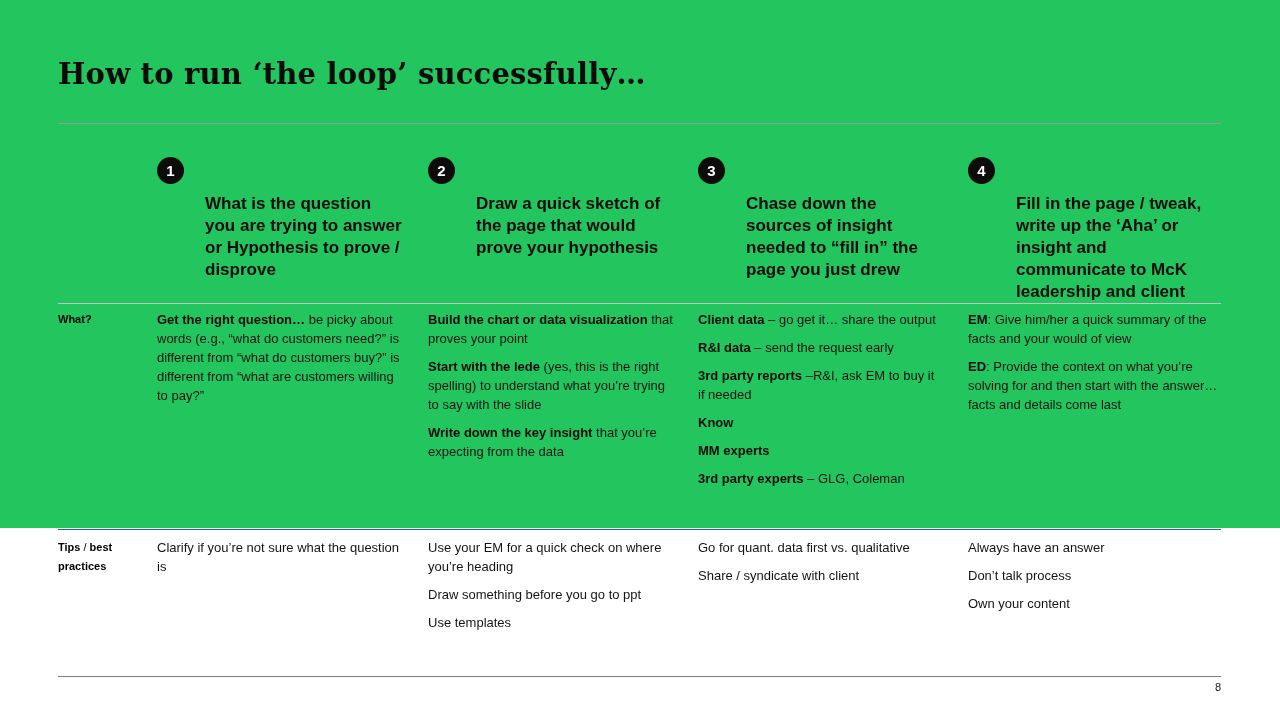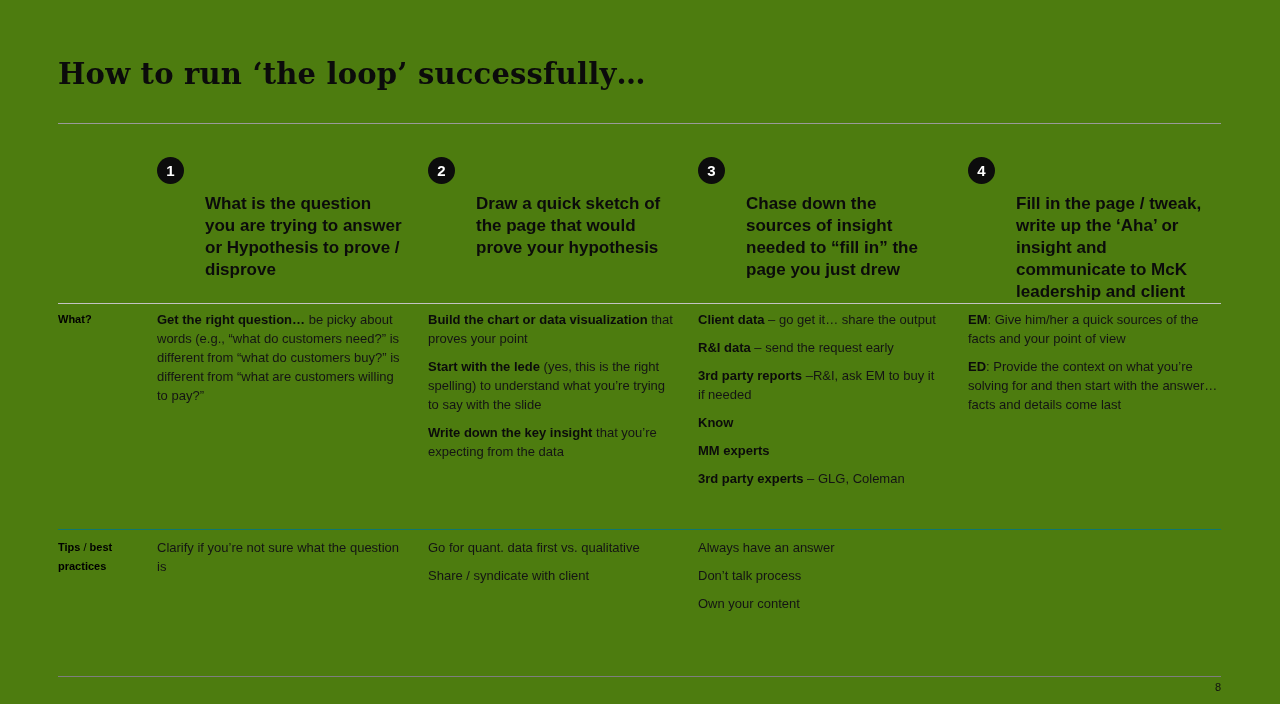--- a/index.html
+++ b/index.html
@@ -3,21 +3,21 @@
 <meta charset="utf-8">
 <style>
   * { margin:0; padding:0; box-sizing:border-box; }
   html,body { background:#fff; }
   body {
     width:1280px; height:720px;
     font-family:"Liberation Sans", sans-serif;
     color:#000;
     overflow:hidden;
   }
-  .slide { position:relative; width:1280px; height:704px; background:#4d7c0f;padding-left:9px; }
+  .slide { position:relative; width:1280px; height:528px; background:#22c55e;padding-left:9px; }
 
   .title {
     position:absolute; left:58px; top:56px;
     font-family:"DejaVu Serif","Liberation Serif",serif;
     font-weight:700; font-size:29px; line-height:36px;
     color:#0b0b0b; letter-spacing:0.2px;
     white-space:nowrap;
   }
   .title-rule {
     position:absolute; left:58px; top:123px;
@@ -101,30 +101,35 @@
         </div>
         <div class="cell c-col">
           <div class="para"><span class="b">Client data</span><span> – go get it… share the output</span></div>
           <div class="para"><span class="b">R&amp;I data</span><span> – send the request early</span></div>
           <div class="para"><span class="b">3rd party reports</span><span> –R&amp;I, ask EM to buy it if needed</span></div>
           <div class="para"><span class="b">Know</span></div>
           <div class="para"><span class="b">MM experts</span></div>
           <div class="para"><span class="b">3rd party experts</span><span> – GLG, Coleman</span></div>
         </div>
         <div class="cell c-col c-last">
-          <div class="para"><span class="b">EM</span><span>: Give him/her a quick sources of the facts and your point of view</span></div>
+          <div class="para"><span class="b">EM</span><span>: Give him/her a quick summary of the facts and your would of view</span></div>
           <div class="para"><span class="b">ED</span><span>: Provide the context on what you’re solving for and then start with the answer… facts and details come last</span></div>
         </div>
       </div>
       <div class="row row-tips">
         <div class="cell c-label">
           <div class="label-text"><span class="b">Tips</span><span> / </span><span class="b">best practices</span></div>
         </div>
         <div class="cell c-col c-first">
           <div class="para"><span>Clarify if you’re not sure what the question is</span></div>
+        </div>
+        <div class="cell c-col">
+          <div class="para"><span>Use your EM for a quick check on where you’re heading</span></div>
+          <div class="para"><span>Draw something  before you go to ppt</span></div>
+          <div class="para"><span>Use templates</span></div>
         </div>
         <div class="cell c-col">
           <div class="para"><span>Go for quant. data first vs. qualitative</span></div>
           <div class="para"><span>Share / syndicate with client</span></div>
         </div>
         <div class="cell c-col c-last">
           <div class="para"><span>Always have an answer</span></div>
           <div class="para"><span>Don’t talk process</span></div>
           <div class="para"><span>Own your content</span></div>
         </div>

